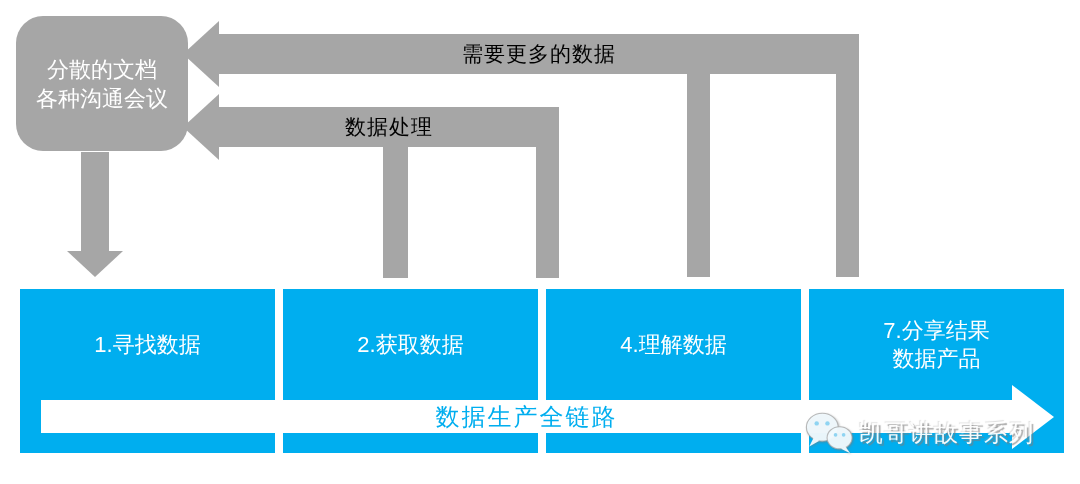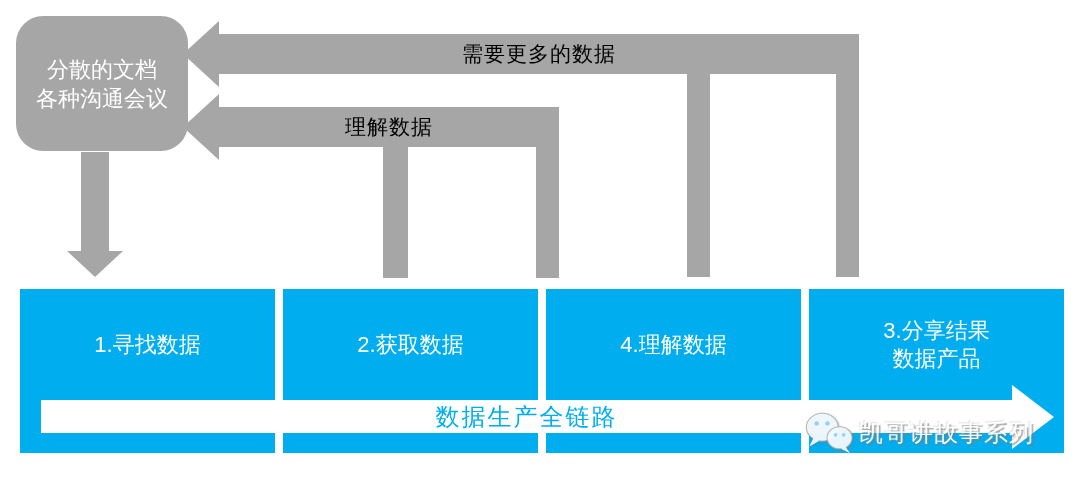--- a/index.html
+++ b/index.html
@@ -88,37 +88,37 @@
 
   <div class="fb-head fb1-head"></div>
   <div class="fb-bar fb1-bar">
     <span>需要更多的数据</span>
   </div>
   <div class="drop drop-s5"></div>
   <div class="drop drop-s6"></div>
 
   <div class="fb-head fb2-head"></div>
   <div class="fb-bar fb2-bar">
-    <span>理解数据</span>
+    <span>数据处理</span>
   </div>
   <div class="drop drop-s3"></div>
   <div class="drop drop-s4"></div>
 
   <div class="steps">
     <div class="step">
       <div class="step-label">1.寻找数据</div>
     </div>
     <div class="step">
       <div class="step-label">2.获取数据</div>
     </div>
     <div class="step">
       <div class="step-label">4.理解数据</div>
     </div>
     <div class="step">
-      <div class="step-label">3.分享结果
+      <div class="step-label">7.分享结果
 数据产品</div>
     </div>
   </div>
 
   <div class="band">
     <span>数据生产全链路</span>
   </div>
   <div class="band-head"></div>
 
   <div class="watermark">

